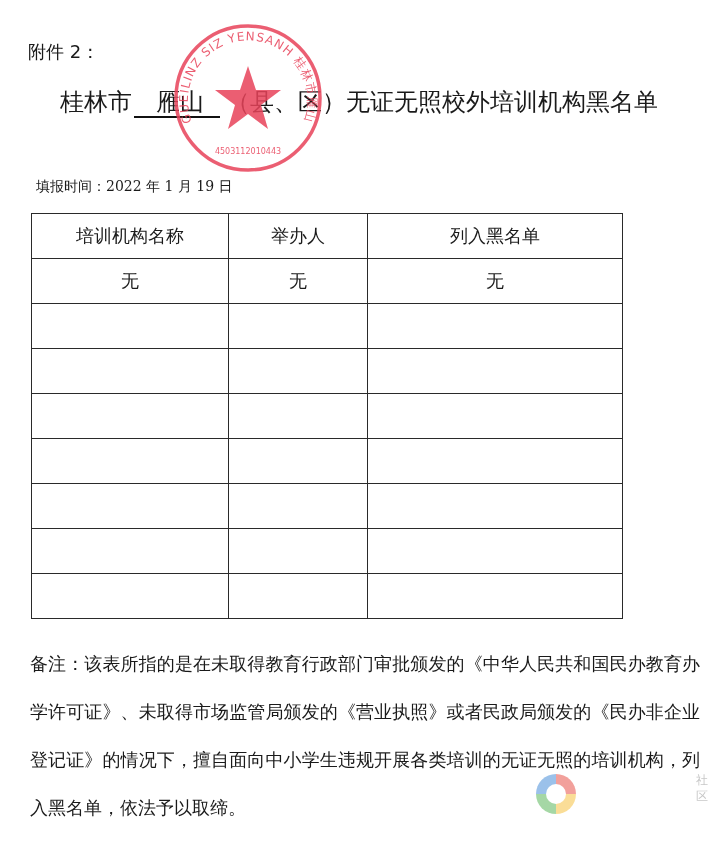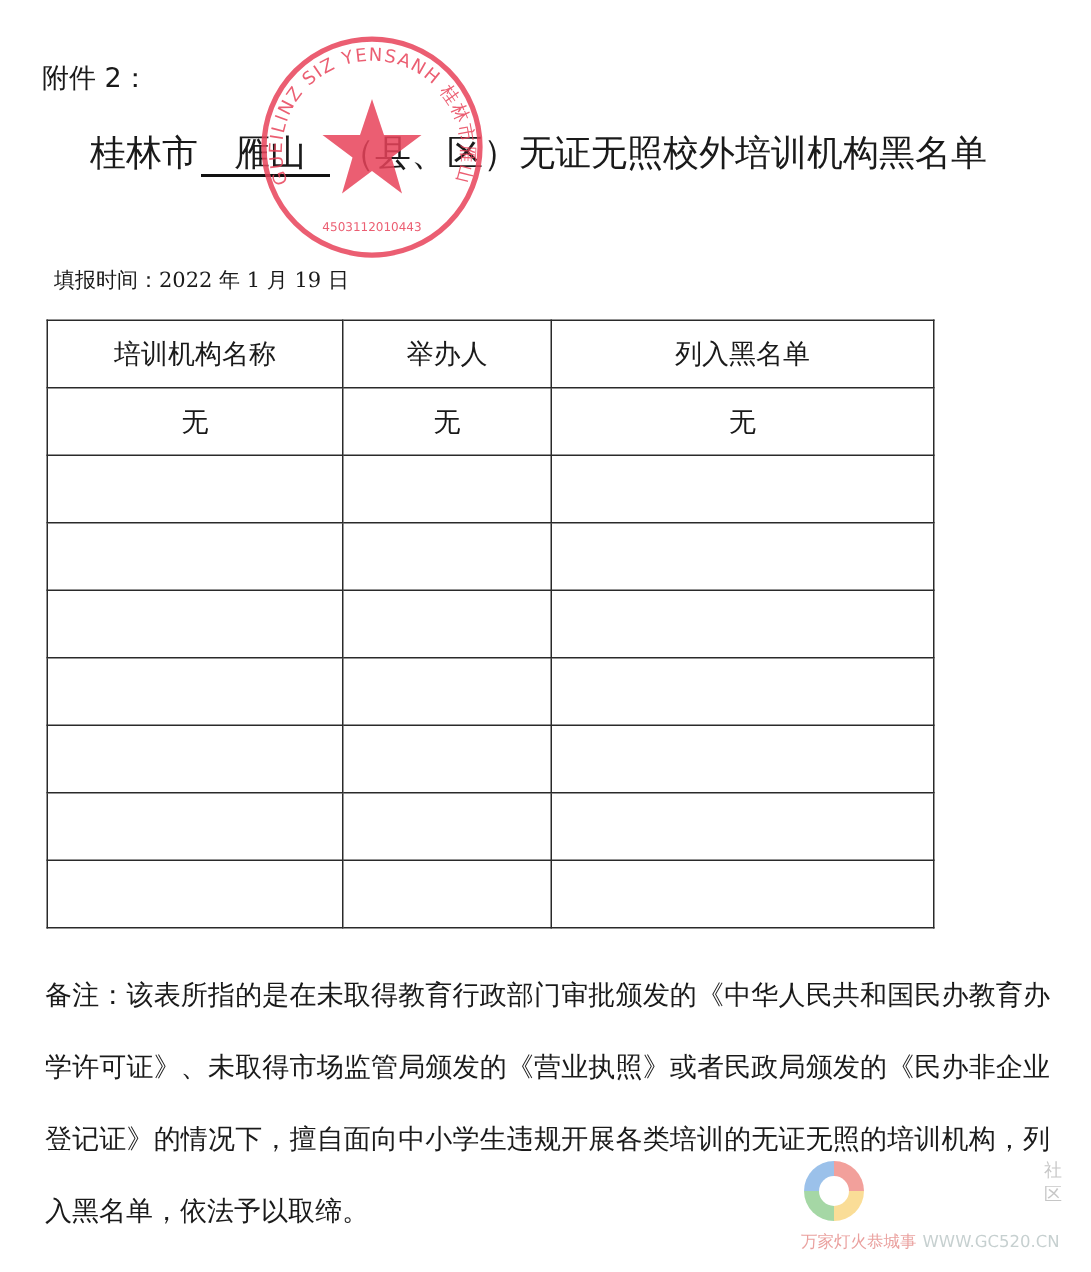--- a/index.html
+++ b/index.html
@@ -98,14 +98,13 @@
         <td></td>
       </tr>
 </tbody>
   </table>
 
 <div class="note serif">备注：该表所指的是在未取得教育行政部门审批颁发的《中华人民共和国民办教育办学许可证》、未取得市场监管局颁发的《营业执照》或者民政局颁发的《民办非企业登记证》的情况下，擅自面向中小学生违规开展各类培训的无证无照的培训机构，列入黑名单，依法予以取缔。</div>
 
 <div class="wm">
   <div class="logo"></div>
   <div class="tag sans">社区</div>
-  <div class="slogan sans"><span>万家灯火恭城事</span><span class="url">WWW.GC520.CN</span></div>
 </div>
 
 </body></html>

